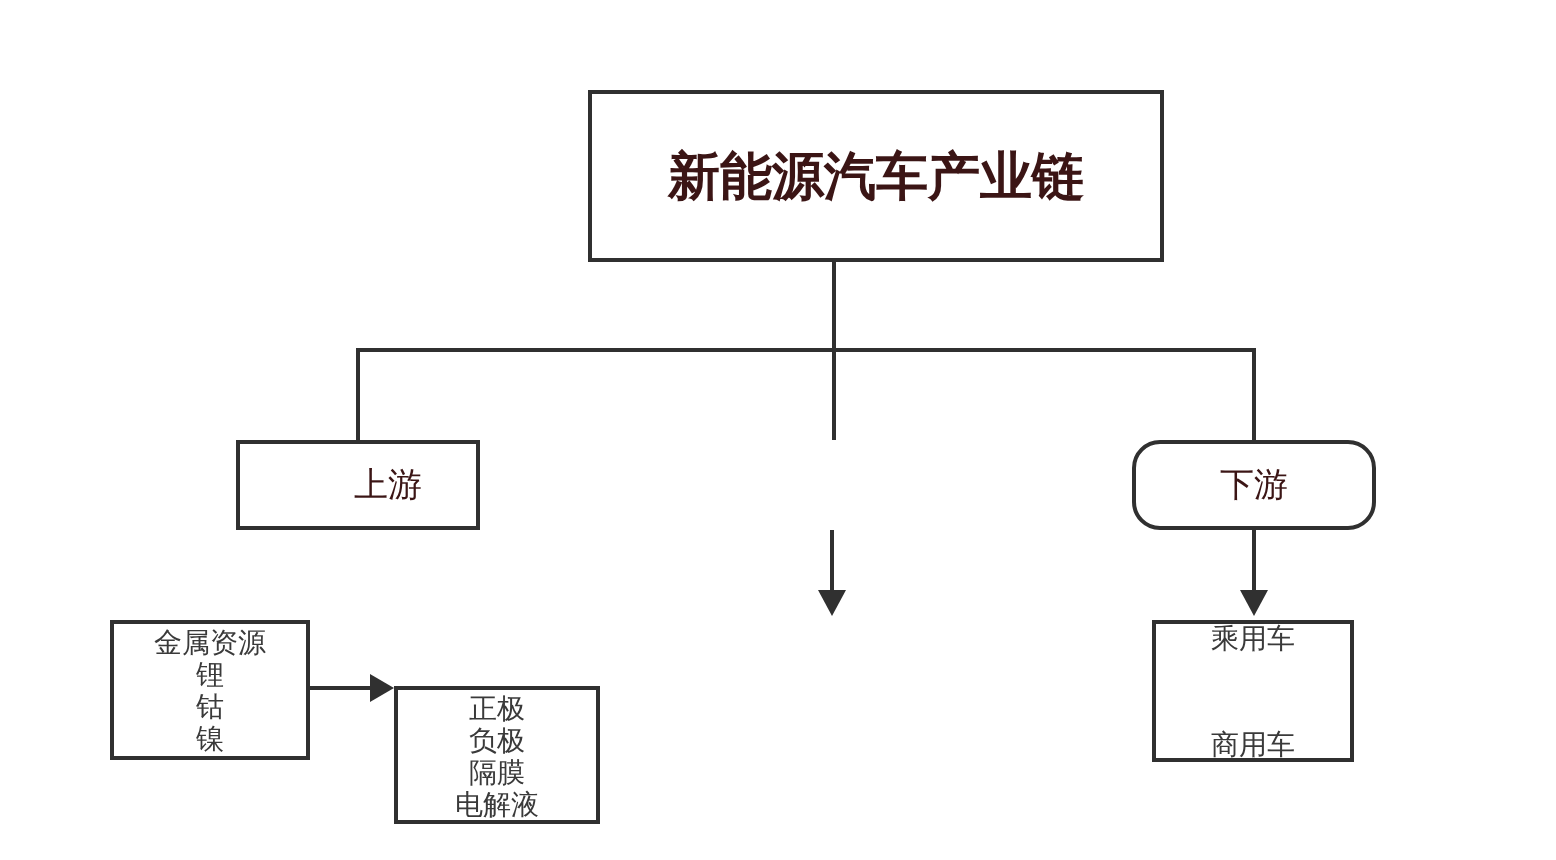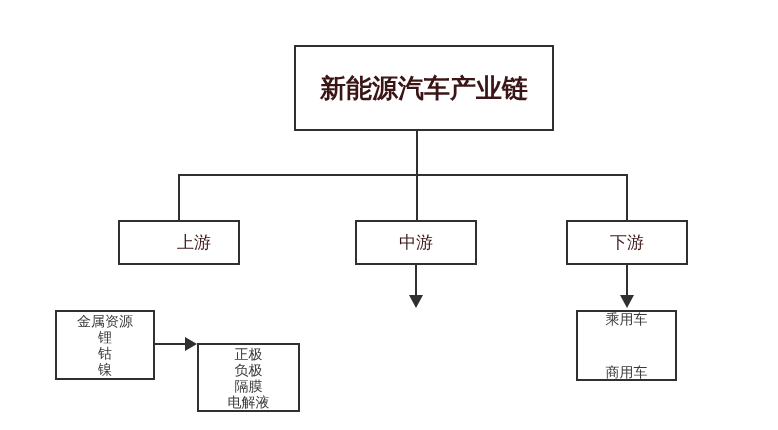--- a/index.html
+++ b/index.html
@@ -20,40 +20,40 @@
     box-sizing: border-box;
     border: 2px solid var(--box-border, #303030);
     background: #ffffff;
     display: flex;
     flex-direction: column;
     align-items: center;
     justify-content: center;
     text-align: center;
   }
   .title-box {
-    left: 294px; top: 45px; width: 260px; height: 86px;
+    left: 294px; top: 45px; width: 288px; height: 86px;
   }
   .title-box .label {
     font-size: 26px;
     font-weight: 600;
     color: var(--title-text, #3b1515);
     white-space: nowrap;
   }
   .level1-box {
     top: 220px; width: 122px; height: 45px;
   }
   .level1-box .label {
     font-size: 17px;
     font-weight: 500;
     color: var(--level1-text, #3b1515);
     white-space: nowrap;
   }
   .box-upstream   { left: 118px; padding-left: 30px; }
   .box-midstream  { left: 355px; }
-  .box-downstream { left: 566px; }
+  .box-downstream { left: 566px; border-radius: 14px; }
   .detail-box .line-text {
     font-size: 14px;
     line-height: 16px;
     color: var(--detail-text, #3a3a3a);
     white-space: nowrap;
   }
   .box-metal     { left: 55px;  top: 310px; width: 100px; height: 70px; }
   .box-materials { left: 197px; top: 309px; width: 103px; height: 69px; margin-top: 34px; }
   .box-battery   { left: 367px; top: 310px; width: 99px;  height: 72px; }
   .box-vehicles  { left: 576px; top: 310px; width: 101px; height: 71px; gap: 37px; }
@@ -99,23 +99,20 @@
   <div class="connector h" style="left:155px; top:343px; width:31px;"></div>
   <div class="arrowhead-right" style="left:185px; top:337px;"></div>
 
   <div class="box title-box">
     <span class="label">新能源汽车产业链</span>
   </div>
 
   <div class="box level1-box box-upstream">
     <span class="label">上游</span>
   </div>
-  <div class="box level1-box box-midstream">
-    <span class="label">中游</span>
-  </div>
   <div class="box level1-box box-downstream">
     <span class="label">下游</span>
   </div>
 
   <div class="box detail-box box-metal">
     <div class="line-text">金属资源</div>
     <div class="line-text">锂</div>
     <div class="line-text">钴</div>
     <div class="line-text">镍</div>
   </div>

